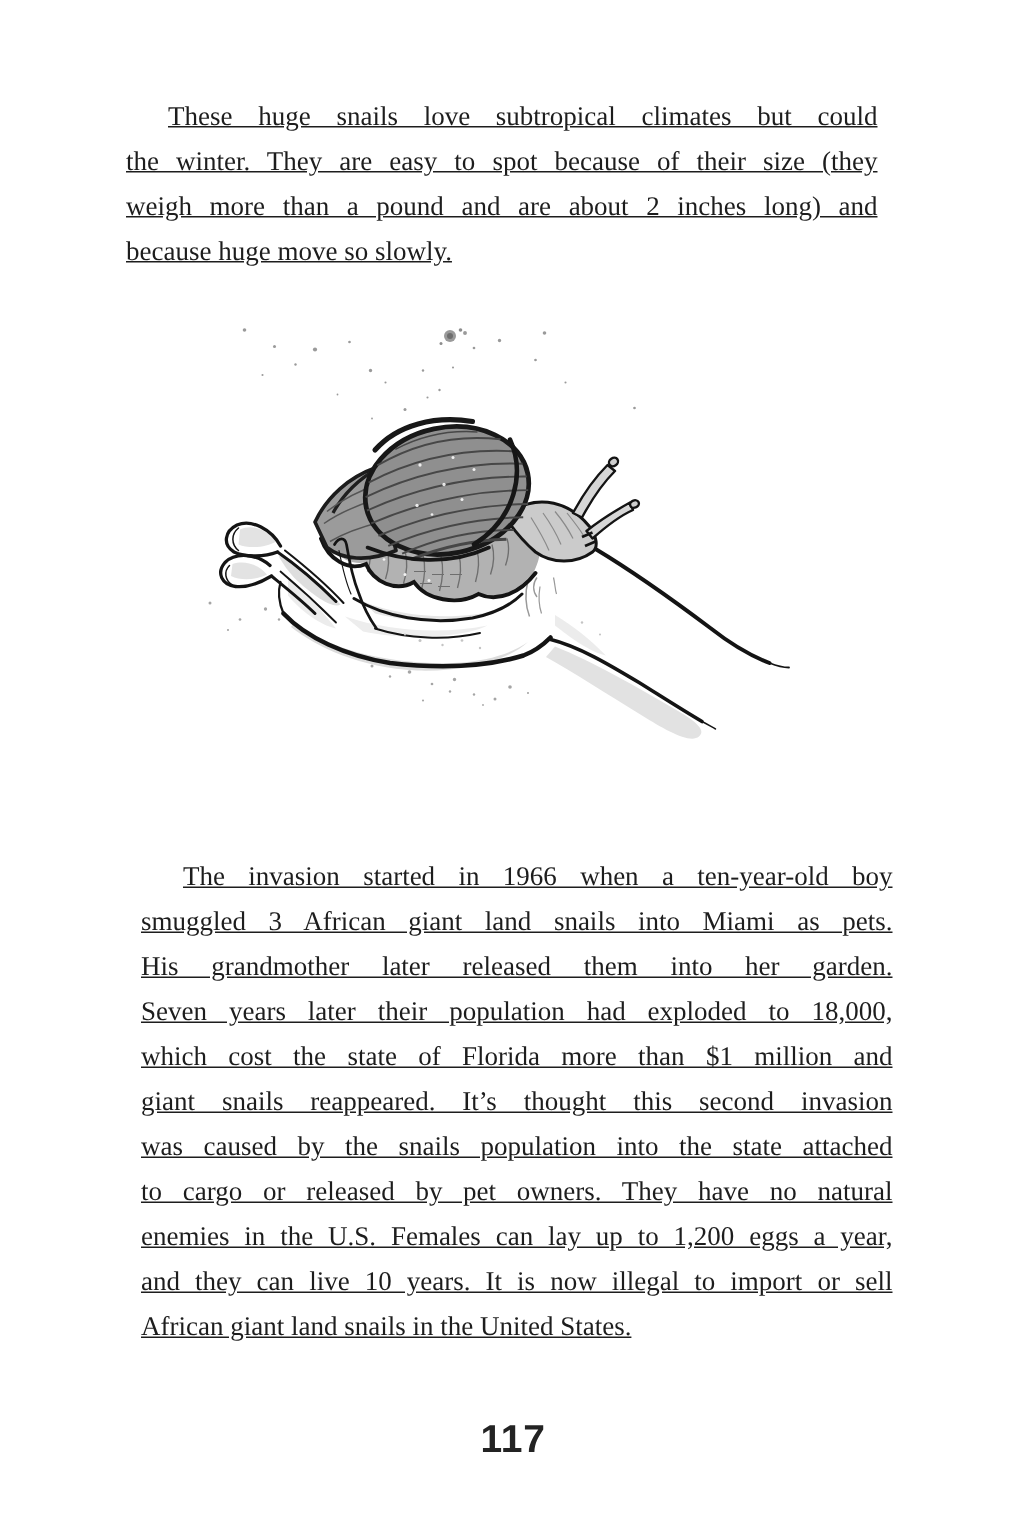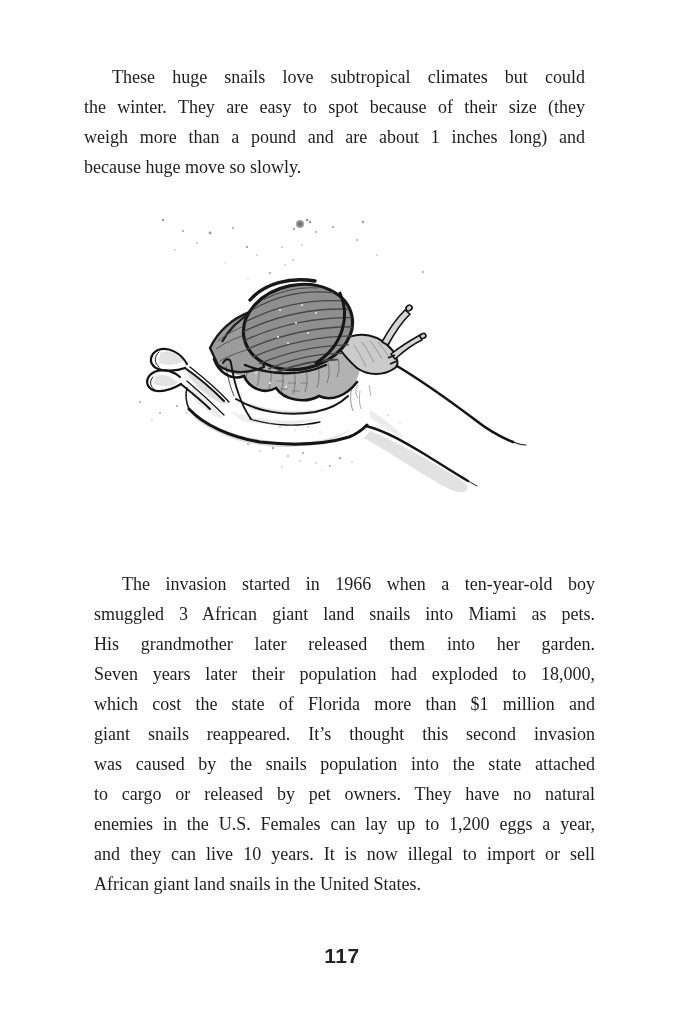--- a/index.html
+++ b/index.html
@@ -17,20 +17,21 @@
     left: 84px;
     width: 501px;
     font-size: 18px;
   }
   .para .line {
     height: 30px;
     line-height: 30px;
     white-space: nowrap;
     text-align: justify;
     text-align-last: justify;
+    text-decoration: underline;
   }
   .para .line.last { text-align-last: left; }
   .para .line.indent { padding-left: 28px; }
   #para-1 { top: 62px; }
   #para-2 { top: 569px; margin-left: 10px; }
   .figure {
     position: absolute;
     left: 130px;
     top: 215px;
     width: 424px;
@@ -38,34 +39,34 @@
   }
   .figure svg { width: 100%; height: 100%; display: block; }
   .page-number {
     position: absolute;
     left: 0;
     top: 944px;
     width: 100%;
     text-align: center;
     font-family: "Liberation Sans", sans-serif;
     font-weight: 700;
-    font-size: 21px;
+    font-size: 26px;
     color: #232323;
     letter-spacing: 0.5px;
   }
 </style>
 </head>
 <body>
 
 <div class="page">
 
   <div class="para" id="para-1">
       <div class="line indent">These huge snails love subtropical climates but could</div>
       <div class="line">the winter. They are easy to spot because of their size (they</div>
-      <div class="line">weigh more than a pound and are about 1 inches long) and</div>
+      <div class="line">weigh more than a pound and are about 2 inches long) and</div>
       <div class="line last">because huge move so slowly.</div>
     </div>
 
   <div class="figure">
     <svg viewBox="0 0 424 300" aria-hidden="true">
 
       <g fill="#9a9a9a">
         <circle cx="33" cy="5" r="1.2"></circle>
           <circle cx="53" cy="16" r="1"></circle>
           <circle cx="80" cy="18" r="1.4"></circle>

